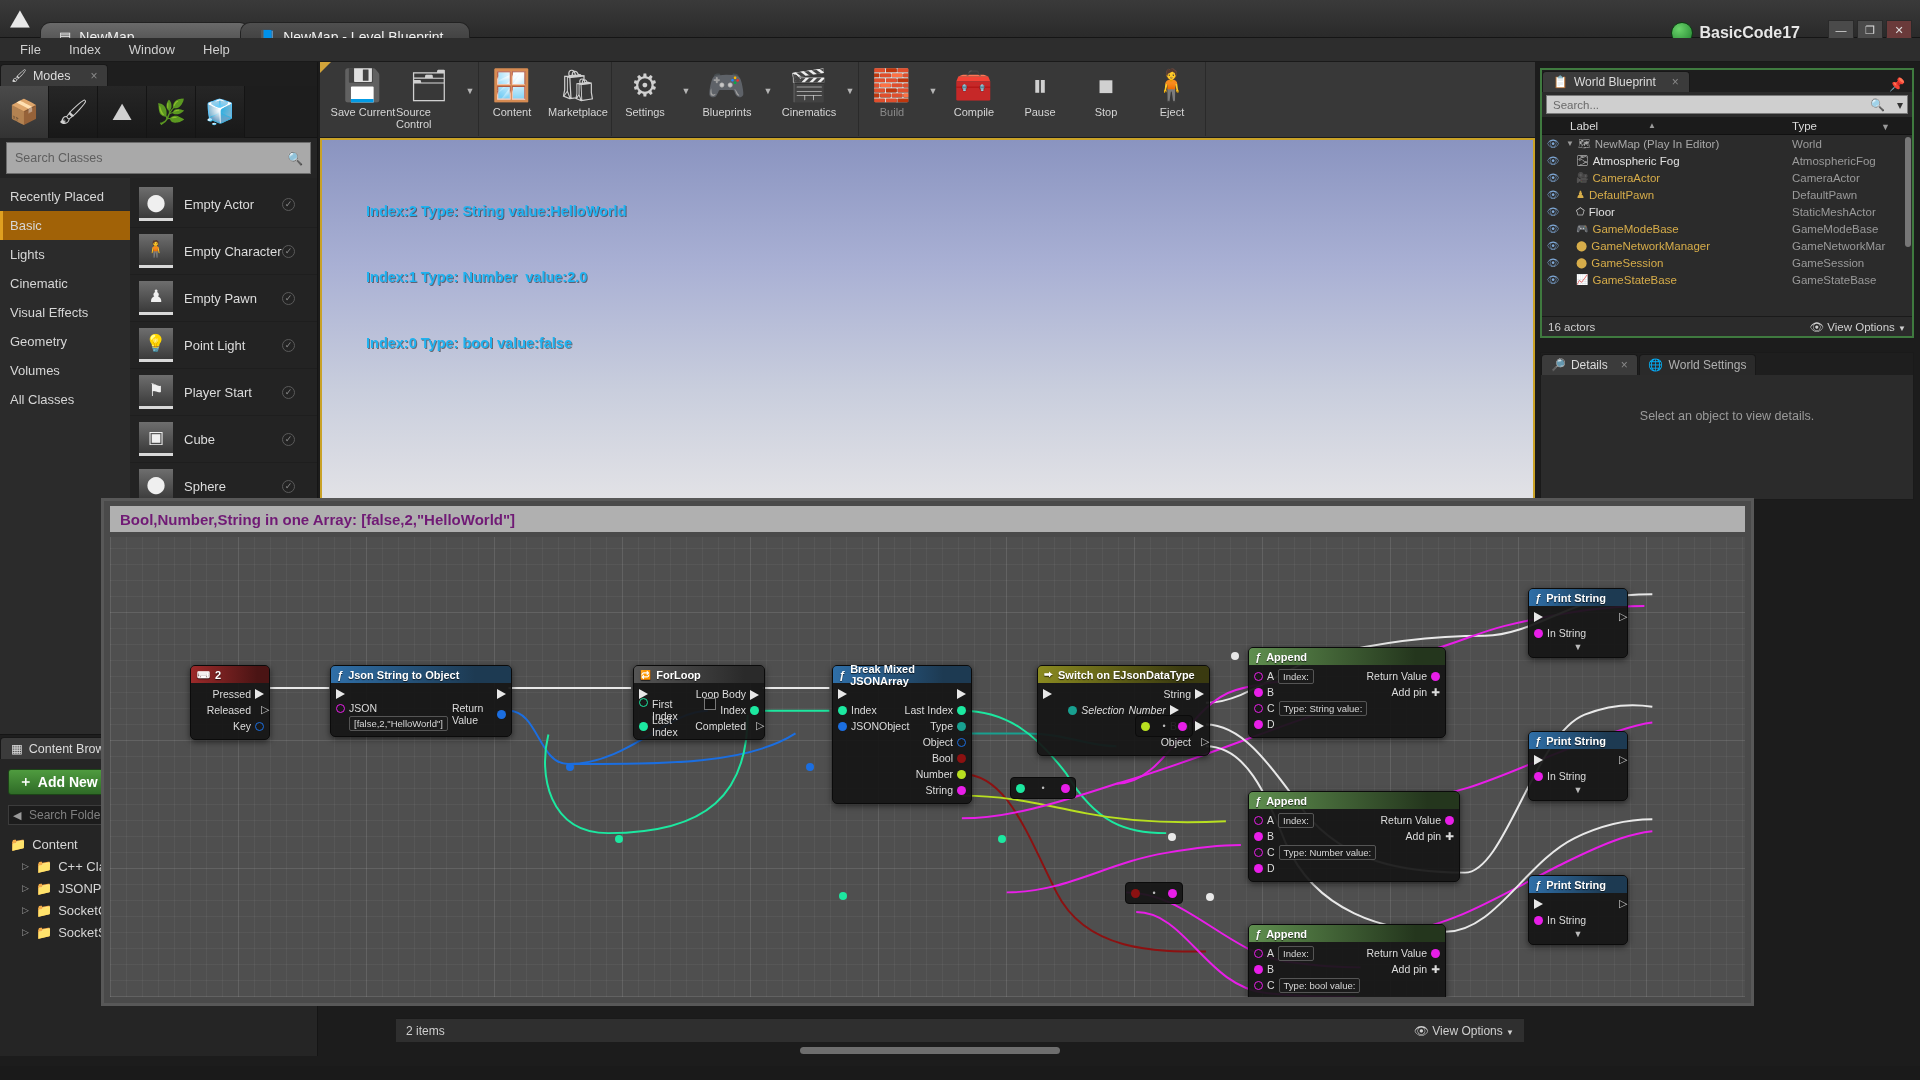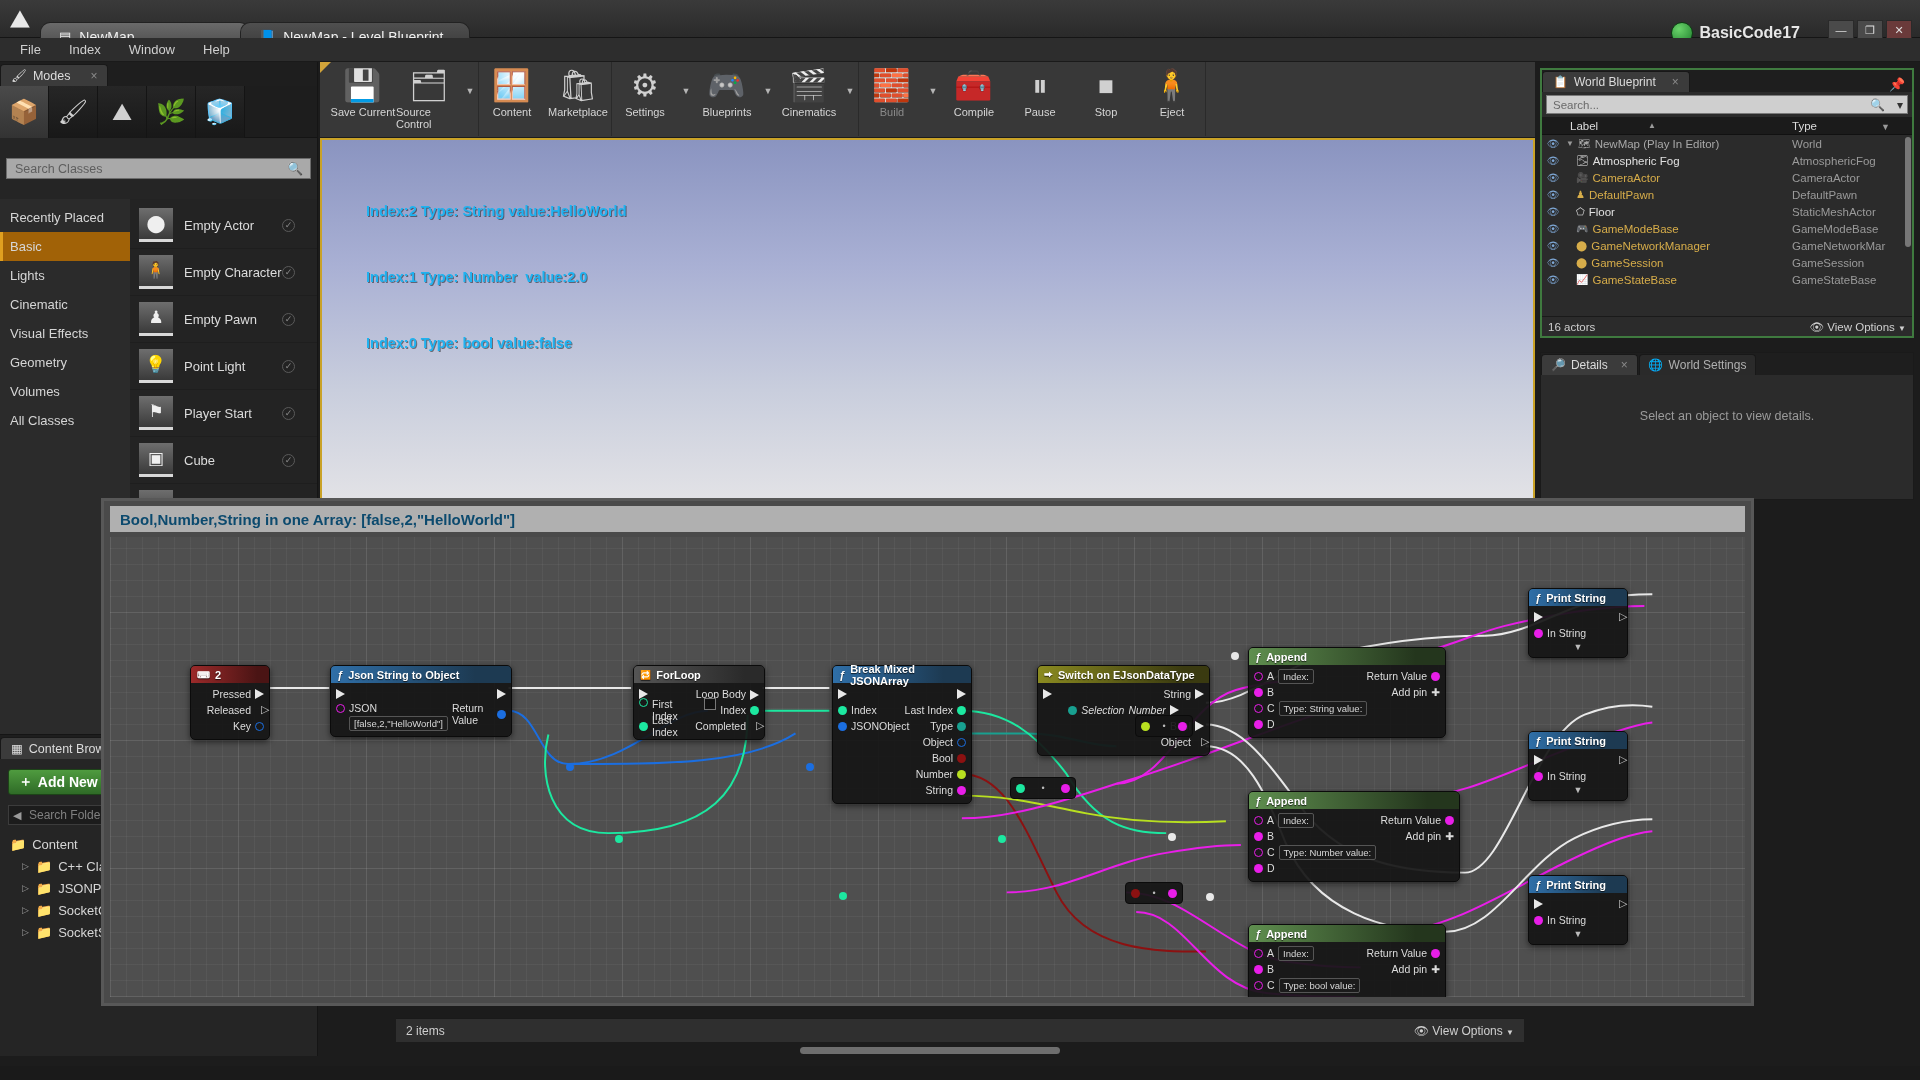--- a/index.html
+++ b/index.html
@@ -79,21 +79,21 @@
   .mode-icons {
     display:flex; height:52px; background:#1d1d1d; border-bottom:1px solid #141414;
   }
   .mode-ico {
     width:49px; height:52px; display:flex; align-items:center; justify-content:center;
     border-right:1px solid #141414; font-size:24px;
     background:linear-gradient(#262626,#181818);
   }
   .mode-ico.active { background:linear-gradient(#4a4a4a,#333); }
   .search-classes {
-    margin:20px 6px; height:21px; background:#a9a9a9; border:1px solid #6c6c6c;
+    margin:4px 6px; height:32px; background:#a9a9a9; border:1px solid #6c6c6c;
     display:flex; align-items:center; padding:0 8px 0 8px;
     font-size:12.5px; color:#5e5e5e; position:relative;
   }
   .search-classes .mag { position:absolute; right:6px; color:#3a3a3a; font-size:13px; }
   .cat-split { display:flex; height:calc(100% - 105px); }
   .categories { width:130px; background:#2b2b2b; padding-top:4px; }
   .cat {
     height:29px; display:flex; align-items:center; padding-left:10px;
     font-size:13px; color:#d6d6d6;
   }
@@ -250,21 +250,21 @@
   }
 
   
   .bp-window {
     position:absolute; left:101px; top:498px; width:1653px; height:508px;
     background:#4a4a4a; border:3px solid #585858;
   }
   .bp-title {
     height:26px; background:#b0b0b0; margin:5px 6px 0 6px;
     display:flex; align-items:center; padding-left:10px;
-    font-size:15px; font-weight:bold; color:#0c4a6e;
+    font-size:15px; font-weight:bold; color:#701a75;
   }
   .bp-graph {
     position:absolute; left:6px; top:36px; right:6px; bottom:6px;
     background:
       repeating-linear-gradient(0deg, rgba(255,255,255,.045) 0 1px, transparent 1px 16px),
       repeating-linear-gradient(90deg, rgba(255,255,255,.045) 0 1px, transparent 1px 16px),
       repeating-linear-gradient(0deg, rgba(255,255,255,.07) 0 1px, transparent 1px 128px),
       repeating-linear-gradient(90deg, rgba(255,255,255,.07) 0 1px, transparent 1px 128px),
       #4f4f4f;
     overflow:hidden;

